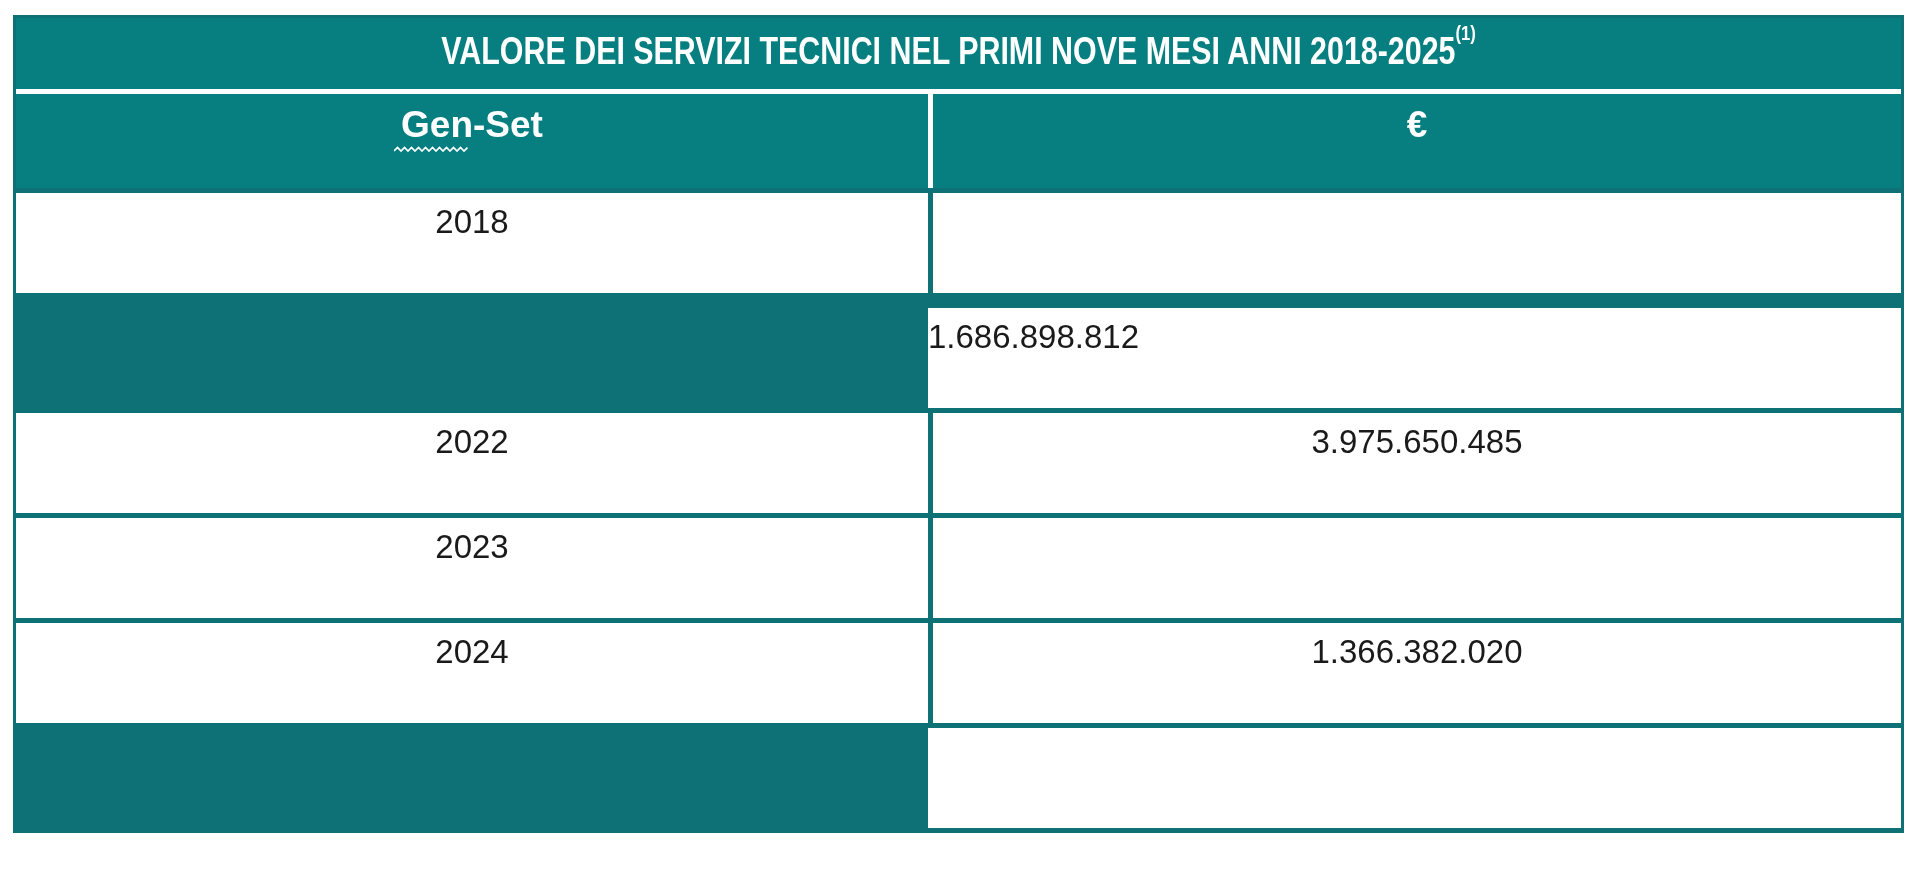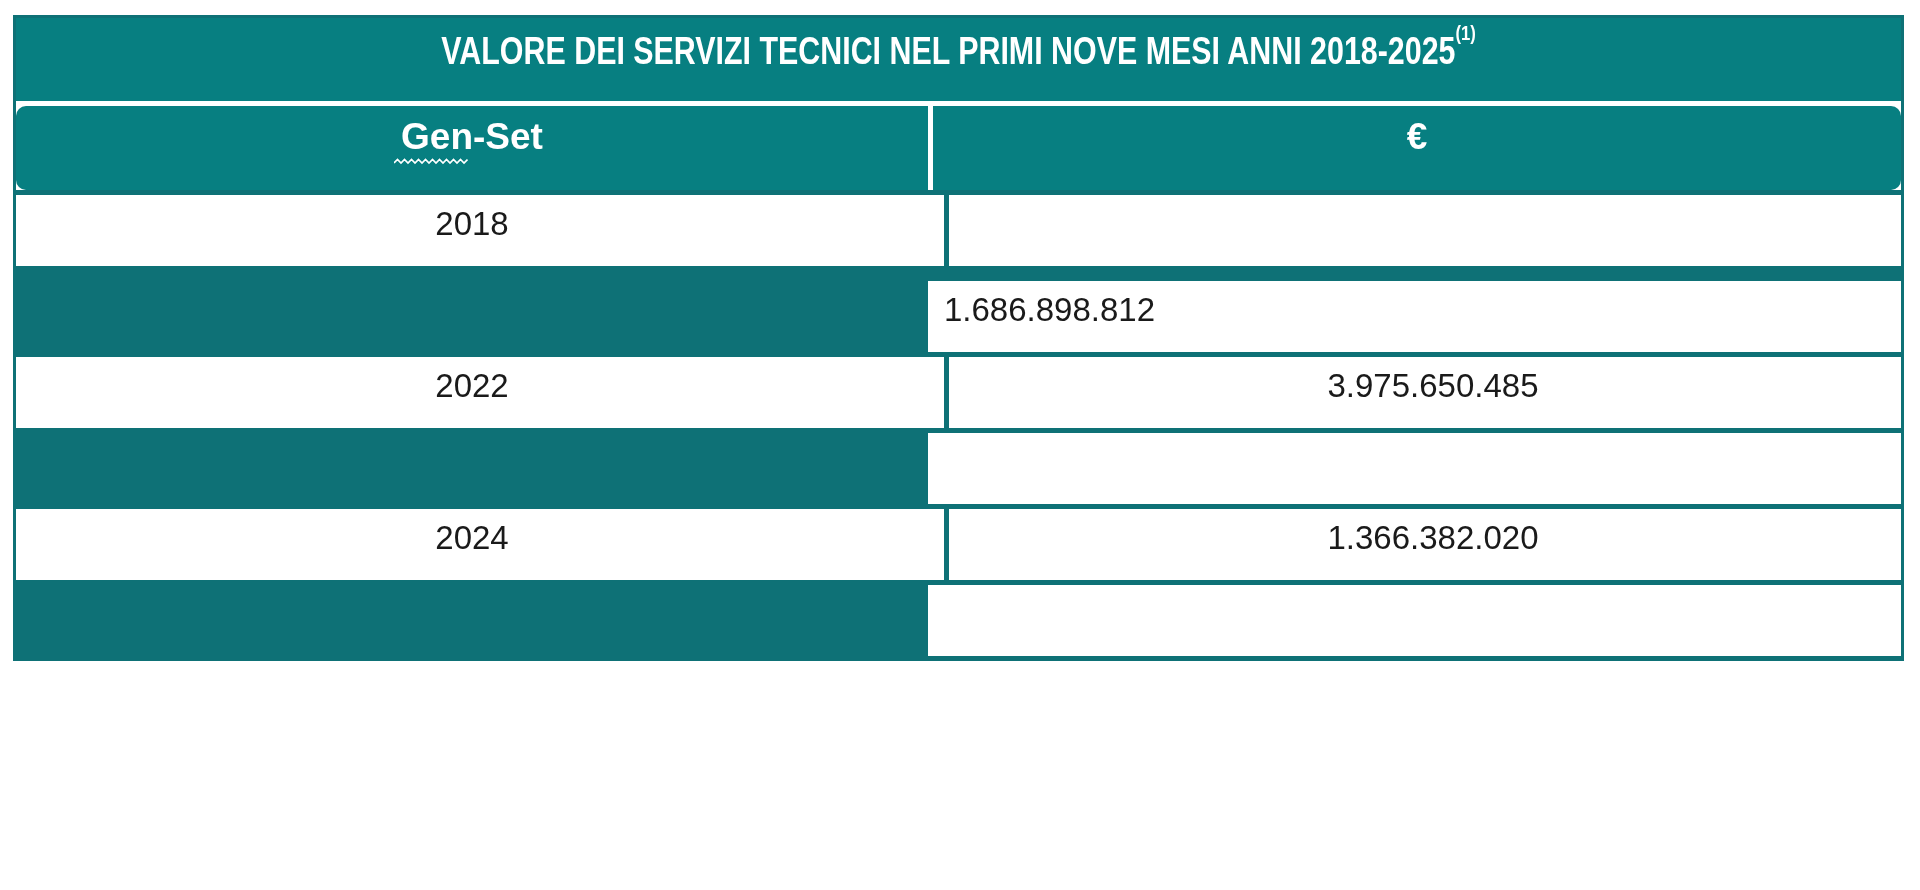--- a/index.html
+++ b/index.html
@@ -15,49 +15,49 @@
     position:relative;overflow:hidden;
   }
   .tbl{
     position:absolute;left:13px;top:15px;width:1891px;
     background:#ffffff;
     border:3px solid var(--grid);
     border-bottom-width:5px;
   }
   
   .title-row{
-    height:83px;background:var(--teal);
+    height:71px;background:var(--teal);
     text-align:center;padding-top:13px;
   }
   .title-text{
     display:inline-block;
     transform:scaleX(0.8);transform-origin:center top;
     color:#ffffff;font-weight:bold;font-size:38px;line-height:1.1;
     white-space:nowrap;letter-spacing:0px;
   }
   .white-sep{height:5px;background:#ffffff;}
   
   .header-row{
-    height:84px;background:var(--teal);
-    display:grid;grid-template-columns:912px 5px auto;border-radius:10px;
+    height:94px;background:var(--teal);
+    display:grid;grid-template-columns:912px 5px auto;
   }
   .header-cell{
     position:relative;text-align:center;padding-top:11px;
     color:#ffffff;font-weight:bold;font-size:37px;line-height:1.1;
   }
   .v-div-white{background:#ffffff;}
   .squiggle{
     position:absolute;left:calc(50% - 78px);top:52px;
     width:74px;height:7px;pointer-events:none;
   }
   
   .row-sep{height:5px;background:var(--grid);}
   .data-row{
-    height:71px;background:#ffffff;
-    display:grid;grid-template-columns:912px 5px auto;gap:16px;
+    height:100px;background:#ffffff;
+    display:grid;grid-template-columns:912px 5px auto;
   }
   .v-div{background:var(--grid);}
   .cell{
     text-align:center;padding-top:10px;
     color:var(--ink);font-size:33px;line-height:1.15;
   }
   sup.fn{
     font-size:0.55em;
     position:relative;top:-0.5em;
     letter-spacing:0;
@@ -105,20 +105,21 @@
 
   <div class="row-sep"></div>
   <div class="data-row">
     <div class="cell">2022</div>
     <div class="v-div"></div>
     <div class="cell">3.975.650.485</div>
   </div>
 
   <div class="row-sep"></div>
   <div class="data-row">
+    <div class="cell">2023</div>
     <div class="v-div"></div>
   </div>
 
   <div class="row-sep"></div>
   <div class="data-row">
     <div class="cell">2024</div>
     <div class="v-div"></div>
     <div class="cell">1.366.382.020</div>
   </div>
 

